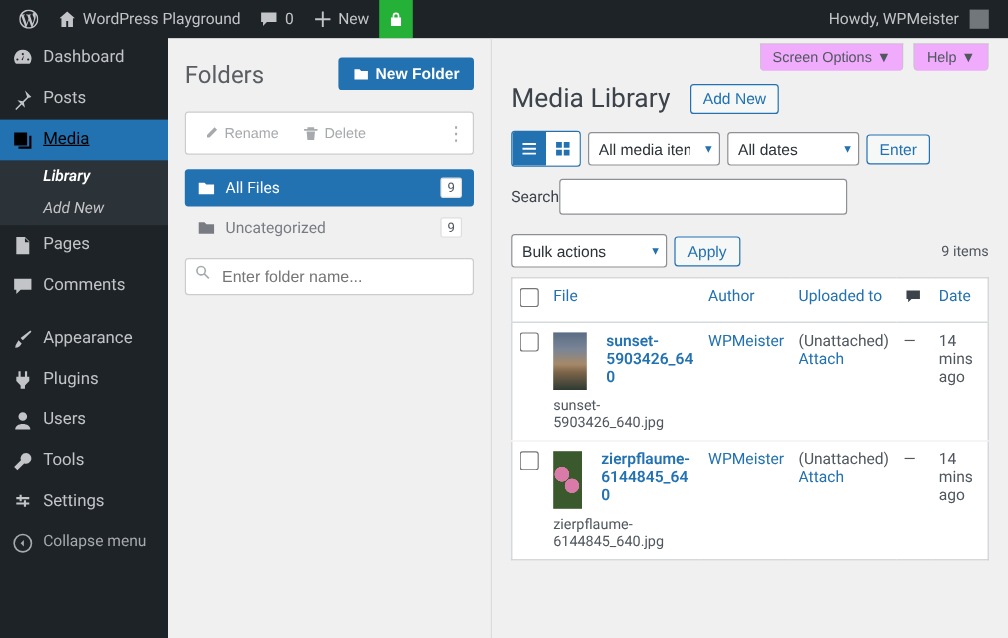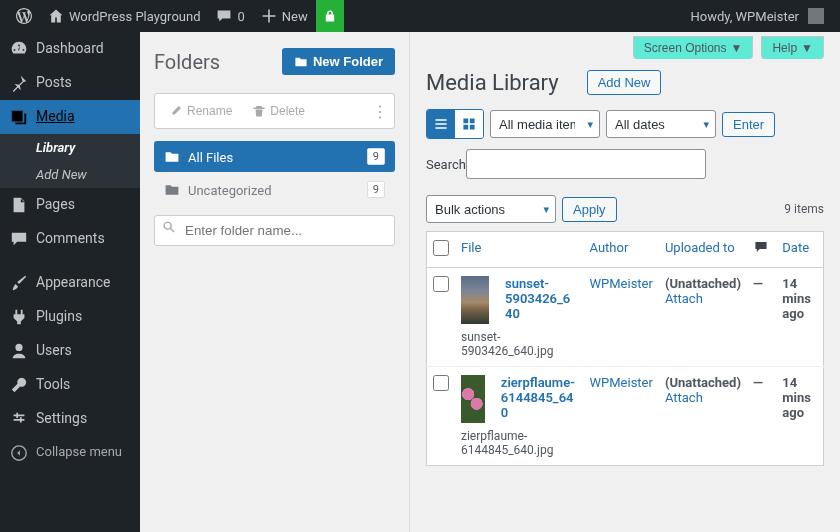--- a/index.html
+++ b/index.html
@@ -32,22 +32,22 @@
 .folder-tool-more { margin-left: auto; color: #a7aaad; cursor: pointer; font-size: 16px; }
 .folder-list-item { display: flex; align-items: flex-end; padding: 7px 10px; cursor: pointer; gap: 8px; color: #787c82; border-radius: 3px; margin-bottom: 2px; }
 .folder-list-item.active { background: #2271b1; color: #fff; }
 .folder-list-item svg { width: 16px; height: 16px; fill: currentColor; }
 .folder-list-item .count { margin-left: auto; background: #fff; color: #50575e; font-size: 11px; padding: 1px 5px; border-radius: 2px; border: 1px solid #ddd; }
 .folder-search { width: 100%; padding: 7px 10px 7px 30px; border: 1px solid #ccc; border-radius: 3px; margin-top: 8px; color: #8c8f94; background: #fff; position: relative; }
 .folder-search-wrap { position: relative; }
 .folder-search-wrap svg { position: absolute; left: 8px; top: 50%; transform: translateY(-50%); width: 14px; height: 14px; fill: #a7aaad; z-index: 1; }
 .main-panel { flex: 1; background: #f0f0f1; padding: 10px 16px; overflow-y: auto; position: relative; }
 .top-right { position: absolute; right: 16px; top: 4px; display: flex; gap: 8px; }
-.screen-btn { background: #5eead4; border: 1px solid #c3c4c7; border-bottom: none; border-radius: 0 0 4px 4px; padding: 4px 10px; font-size: 12px; cursor: pointer; display: inline-flex; align-items: center; gap: 4px; color: #50575e; }
-.page-header { display: flex; align-items: center; gap: 28px; margin: 28px 0 14px; }
+.screen-btn { background: #f0abfc; border: 1px solid #c3c4c7; border-bottom: none; border-radius: 0 0 4px 4px; padding: 4px 10px; font-size: 12px; cursor: pointer; display: inline-flex; align-items: center; gap: 4px; color: #50575e; }
+.page-header { display: flex; align-items: center; gap: 16px; margin: 28px 0 14px; }
 .page-header h1 { font-size: 22px; font-weight: 400; color: #3c434a; }
 .btn-outline { background: #f6f7f7; border: 1px solid #2271b1; color: #2271b1; padding: 4px 10px; border-radius: 3px; cursor: pointer; font-size: 13px; }
 .filter-row { display: flex; align-items: center; gap: 6px; margin-bottom: 10px; }
 .view-switch { display: flex; border: 1px solid #2271b1; border-radius: 3px; overflow: hidden; }
 .view-switch .vbtn { width: 28px; height: 28px; display: flex; align-items: center; justify-content: center; cursor: pointer; }
 .view-switch .vbtn.active { background: #2271b1; color: #fff; }
 .view-switch .vbtn:not(.active) { background: #fff; color: #2271b1; }
 .view-switch svg { width: 16px; height: 16px; fill: currentColor; }
 select, .select-like { border: 1px solid #8c8f94; border-radius: 3px; padding: 4px 24px 4px 8px; background: #fff; font-size: 13px; color: #2c3338; appearance: none; height: 28px; position: relative; }
 .select-wrap { position: relative; display: inline-block; }
@@ -60,21 +60,21 @@
 table.media { width: 100%; border-collapse: collapse; background: #fff; border: 1px solid #ccd0d4; }
 table.media th, table.media td { padding: 8px 6px; text-align: left; vertical-align: top; font-size: 13px; }
 table.media thead th { border-bottom: 1px solid #ccd0d4; color: #2271b1; font-weight: 400; }
 table.media thead th.cb { width: 24px; }
 table.media tbody tr { border-top: 1px solid #eee; }
 .thumb { width: 48px; height: 48px; background: #999; display: inline-block; vertical-align: top; margin-right: 8px; object-fit: cover; }
 .file-cell { display: flex; gap: 8px; }
 .file-title { color: #2271b1; font-weight: 600; word-break: break-word; }
 .filename { color: #50575e; margin-top: 6px; font-size: 12px; }
 .link { color: #2271b1; cursor: pointer; }
-.muted { color: #50575e; font-weight: bold; }
+.muted { color: #50575e; }
 input[type=checkbox] { width: 16px; height: 16px; }
 .comment-bubble { width: 16px; height: 14px; fill: #3c434a; }
 .thumb-sunset { background: linear-gradient(180deg, #5a6d84 0%, #7b8596 30%, #a68968 55%, #7a6348 70%, #2e3a33 100%); }
 .thumb-flower { background: radial-gradient(circle at 30% 40%, #d97aa8 0 18%, transparent 19%), radial-gradient(circle at 65% 60%, #d97aa8 0 18%, transparent 19%), #3a5a2e; }
 </style>
 </head>
 <body>
 
 <div class="adminbar">
   <div class="ab-item">

